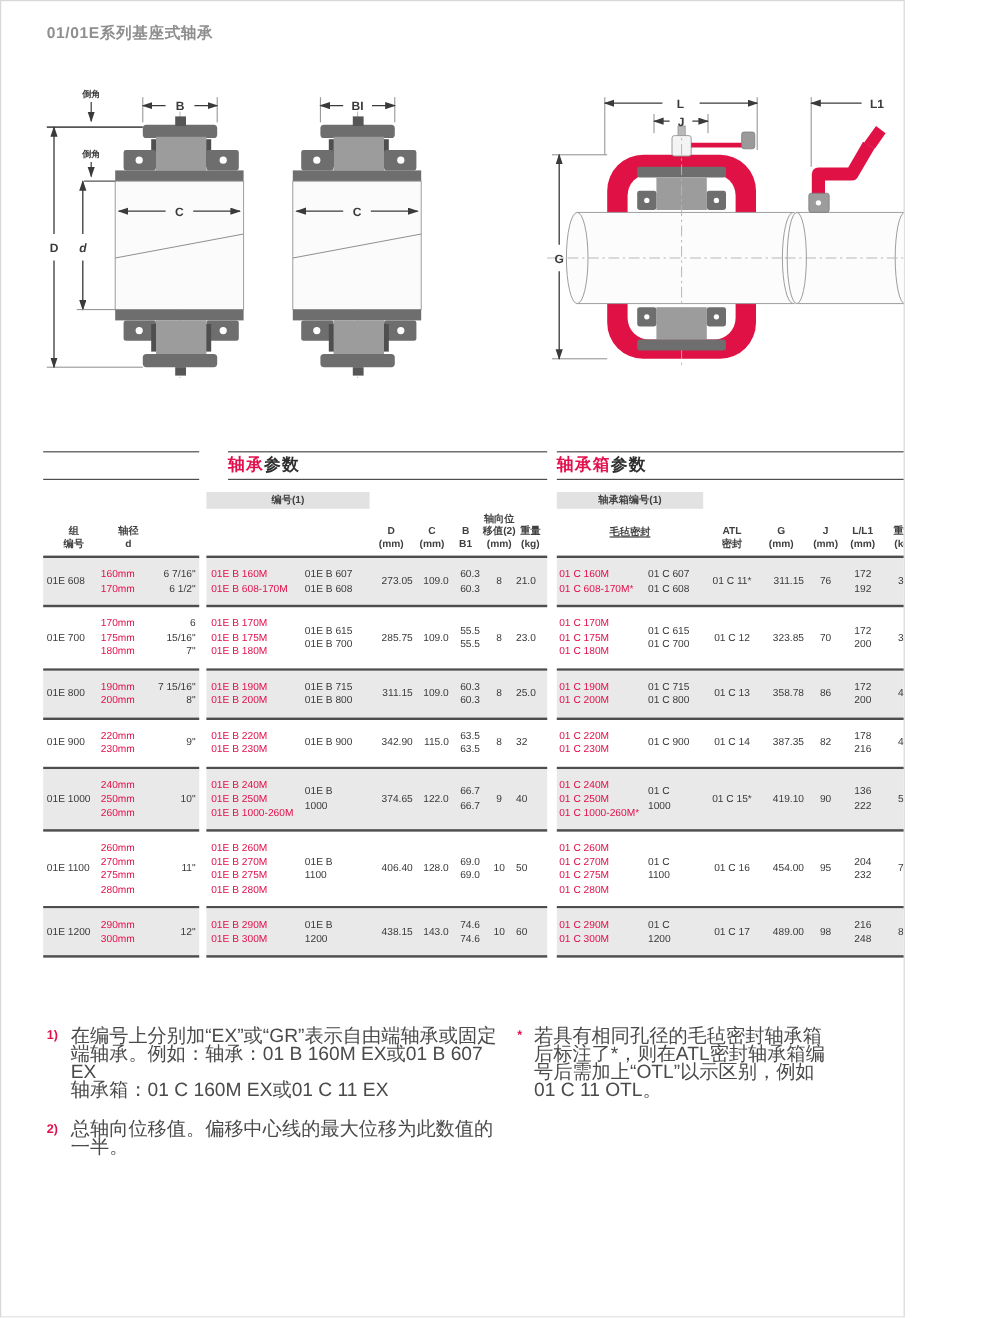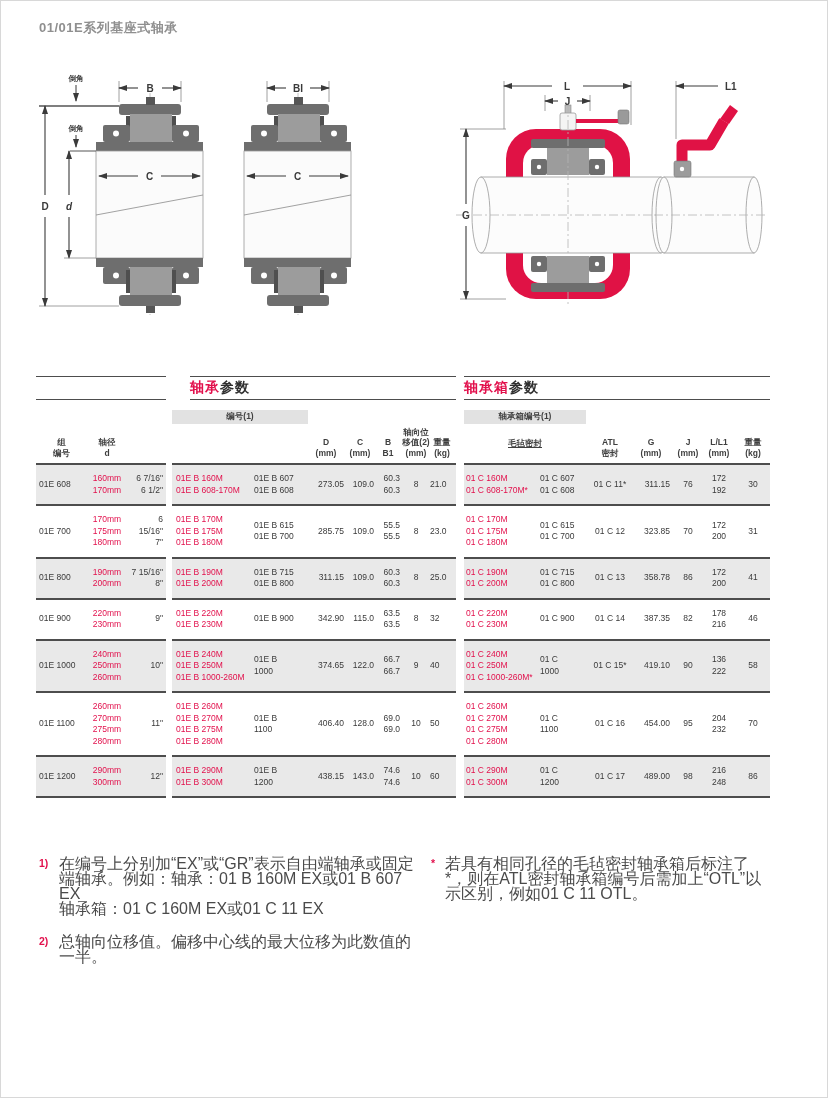--- a/index.html
+++ b/index.html
@@ -5,21 +5,21 @@
   :root{
     --pink:#e2104c;
     --red:#e01245;
     --ink:#3a3a3a;
     --rule:#4d4d4d;
     --shade:#e9e9e9;
     --band:#e2e2e2;
   }
   html,body{margin:0;padding:0;background:#fff;}
   body{font-family:"Liberation Sans","DejaVu Sans",sans-serif;color:var(--ink);}
-  .page{position:relative;width:828px;height:1098px;background:#fff;border:1px solid #d8d8d8;box-sizing:border-box;overflow:hidden;}
+  .page{position:relative;width:754px;height:1098px;background:#fff;border:1px solid #d8d8d8;box-sizing:border-box;overflow:hidden;}
   .page-title{position:absolute;top:18px;left:38px;font-size:13px;font-weight:bold;color:#8f8f8f;letter-spacing:.5px;}
   .diagram-svg{position:absolute;top:52px;left:25px;}
 
   .tables-wrap{position:absolute;top:375px;left:35px;display:flex;gap:8px;}
   .ltable{width:420px;}
   .rtable{width:306px;}
 
   .ttl-row{display:flex;gap:24px;}
   .ttl-box{height:24px;border-top:1px solid var(--rule);border-bottom:1px solid var(--rule);display:flex;align-items:center;box-sizing:border-box;}
   .ttl-empty{width:130px;}
@@ -38,21 +38,21 @@
   .tbody .t-row{display:flex;gap:6px;}
   .box{display:flex;border-bottom:2px solid var(--rule);box-sizing:border-box;}
   .lbox{width:130px;}
   .rbox{flex:1;}
   .box.shade{background:var(--shade);}
   .cell{display:flex;flex-direction:column;justify-content:center;padding:8px 0;box-sizing:border-box;font-size:8.5px;line-height:11.5px;color:#3a3a3a;}
   .cell .ln{white-space:nowrap;}
   .cell.pink .ln{color:var(--pink);}
   
   .c-group{width:48px;padding-left:3px;}
-  .c-dmm{width:46px;align-items:center;}
+  .c-dmm{width:46px;align-items:flex-start;}
   .c-din{width:33px;align-items:flex-end;}
   .c-desm{width:82px;padding-left:4px;}
   .c-desi{width:54px;}
   .c-D{width:38px;align-items:flex-end;padding-right:2px;}
   .c-C{width:30px;align-items:flex-end;padding-right:2px;}
   .c-B{width:26px;align-items:flex-end;padding-right:2px;}
   .c-ax{width:28px;align-items:center;}
   .c-wt{width:26px;align-items:flex-start;padding-right:2px;}
   
   .c-feltm{width:76px;padding-left:2px;}

